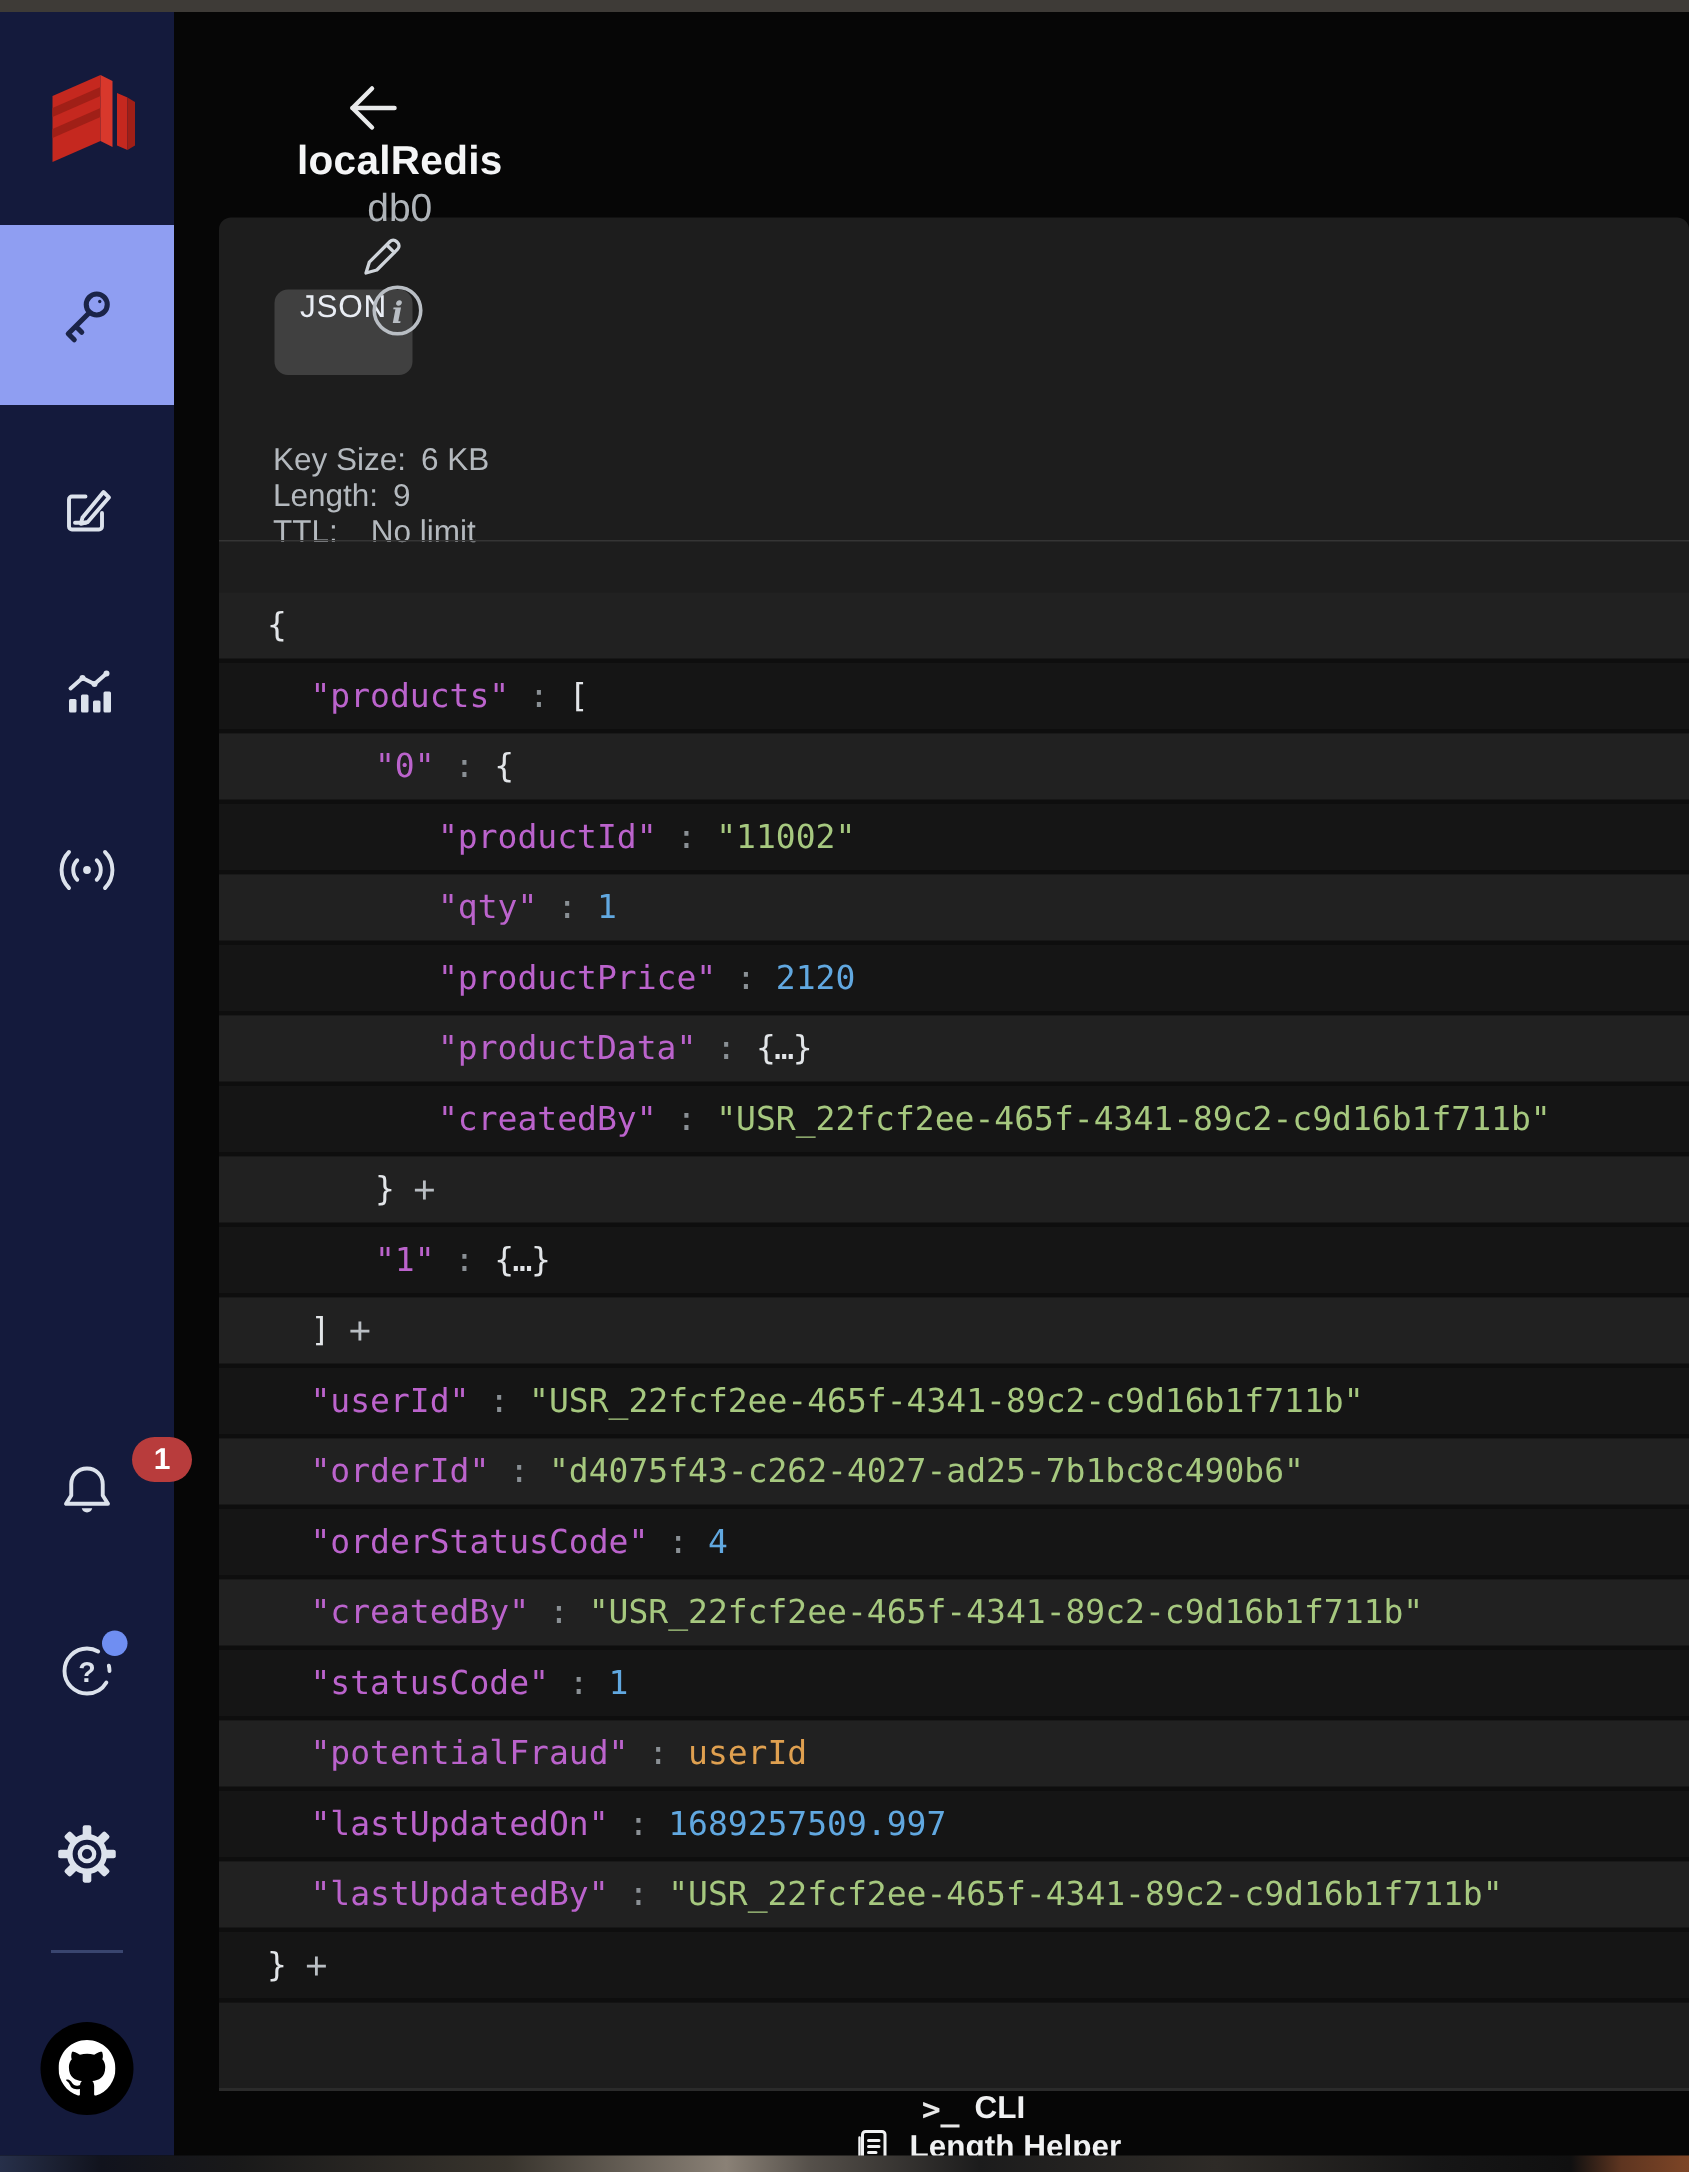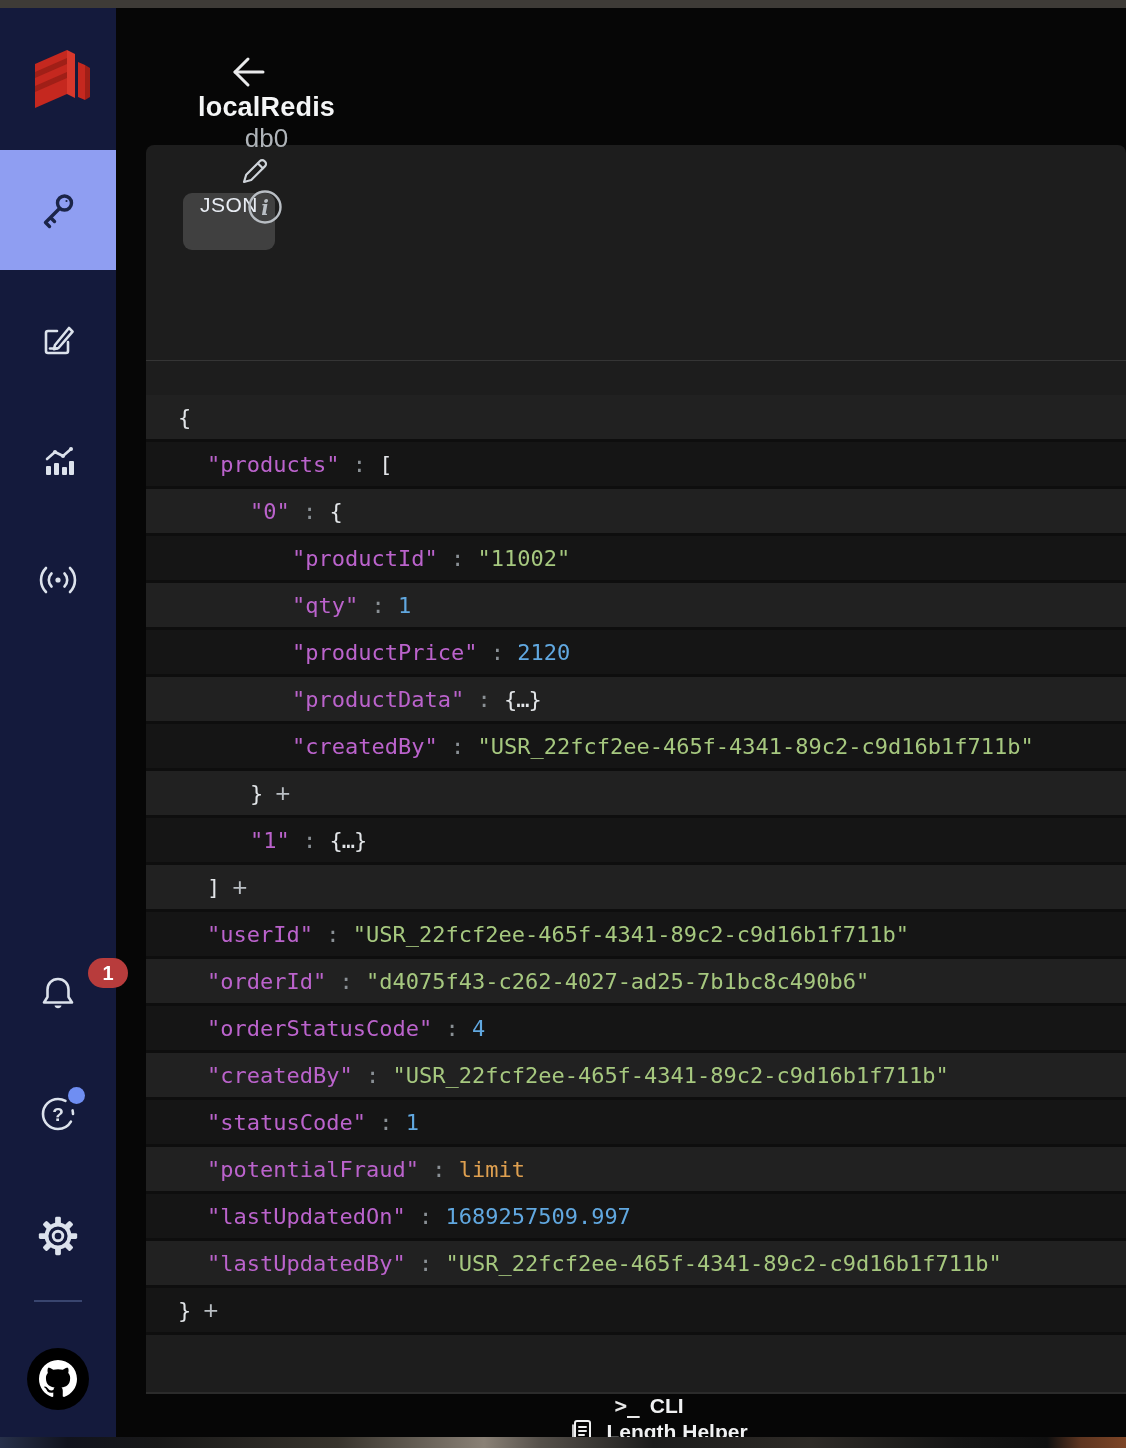--- a/index.html
+++ b/index.html
@@ -204,41 +204,55 @@
       <circle cx="19" cy="19" r="15.5" fill="none" stroke="#b9bec4" stroke-width="2.4"></circle>
       <text x="19" y="27" text-anchor="middle" font-size="20" font-style="italic" font-weight="bold" fill="#b9bec4" font-family="DejaVu Serif, serif">i</text>
     </svg>
   </span>
 </div>
 
 <div class="abs" id="panel">
 
   <div class="abs" id="type-badge">JSON</div>
 
+  <div class="abs" id="meta-row">
+    <span class="meta-group">
+      <span class="meta-label">Key Size:</span>
+      <span>6 KB</span>
+    </span>
+    <span class="meta-group">
+      <span class="meta-label">Length:</span>
+      <span>9</span>
+    </span>
+    <span class="meta-group">
+      <span class="meta-label" style="margin-right:22px;">TTL:</span>
+      <span>No limit</span>
+    </span>
+  </div>
 
   <div class="abs" id="panel-divider"></div>
 
   <div class="abs" id="json-rows">
       <div class="json-row light" style="padding-left: 32px;"><span class="tk-bracket">{</span></div>
       <div class="json-row dark" style="padding-left: 61px;"><span class="tk-key">"products"</span><span class="tk-punct"> : </span><span class="tk-bracket">[</span></div>
       <div class="json-row light" style="padding-left: 104px;"><span class="tk-key">"0"</span><span class="tk-punct"> : </span><span class="tk-bracket">{</span></div>
       <div class="json-row dark" style="padding-left: 146px;"><span class="tk-key">"productId"</span><span class="tk-punct"> : </span><span class="tk-string">"11002"</span></div>
       <div class="json-row light" style="padding-left: 146px;"><span class="tk-key">"qty"</span><span class="tk-punct"> : </span><span class="tk-number">1</span></div>
       <div class="json-row dark" style="padding-left: 146px;"><span class="tk-key">"productPrice"</span><span class="tk-punct"> : </span><span class="tk-number">2120</span></div>
       <div class="json-row light" style="padding-left: 146px;"><span class="tk-key">"productData"</span><span class="tk-punct"> : </span><span class="tk-collapsed">{…}</span></div>
       <div class="json-row dark" style="padding-left: 146px;"><span class="tk-key">"createdBy"</span><span class="tk-punct"> : </span><span class="tk-string">"USR_22fcf2ee-465f-4341-89c2-c9d16b1f711b"</span></div>
       <div class="json-row light" style="padding-left: 104px;"><span class="tk-bracket">}</span><span class="tk-plus">+</span></div>
       <div class="json-row dark" style="padding-left: 104px;"><span class="tk-key">"1"</span><span class="tk-punct"> : </span><span class="tk-collapsed">{…}</span></div>
       <div class="json-row light" style="padding-left: 61px;"><span class="tk-bracket">]</span><span class="tk-plus">+</span></div>
       <div class="json-row dark" style="padding-left: 61px;"><span class="tk-key">"userId"</span><span class="tk-punct"> : </span><span class="tk-string">"USR_22fcf2ee-465f-4341-89c2-c9d16b1f711b"</span></div>
       <div class="json-row light" style="padding-left: 61px;"><span class="tk-key">"orderId"</span><span class="tk-punct"> : </span><span class="tk-string">"d4075f43-c262-4027-ad25-7b1bc8c490b6"</span></div>
       <div class="json-row dark" style="padding-left: 61px;"><span class="tk-key">"orderStatusCode"</span><span class="tk-punct"> : </span><span class="tk-number">4</span></div>
       <div class="json-row light" style="padding-left: 61px;"><span class="tk-key">"createdBy"</span><span class="tk-punct"> : </span><span class="tk-string">"USR_22fcf2ee-465f-4341-89c2-c9d16b1f711b"</span></div>
       <div class="json-row dark" style="padding-left: 61px;"><span class="tk-key">"statusCode"</span><span class="tk-punct"> : </span><span class="tk-number">1</span></div>
-      <div class="json-row light" style="padding-left: 61px;"><span class="tk-key">"potentialFraud"</span><span class="tk-punct"> : </span><span class="tk-bool">limit</span></div>
+      <div class="json-row light" style="padding-left: 61px;"><span class="tk-key">"potentialFraud"</span><span class="tk-punct"> : </span><span class="tk-bool">userId</span></div>
       <div class="json-row dark" style="padding-left: 61px;"><span class="tk-key">"lastUpdatedOn"</span><span class="tk-punct"> : </span><span class="tk-number">1689257509.997</span></div>
       <div class="json-row light" style="padding-left: 61px;"><span class="tk-key">"lastUpdatedBy"</span><span class="tk-punct"> : </span><span class="tk-string">"USR_22fcf2ee-465f-4341-89c2-c9d16b1f711b"</span></div>
       <div class="json-row dark" style="padding-left: 32px;"><span class="tk-bracket">}</span><span class="tk-plus">+</span></div>
     </div>
 </div>
 
 <div class="abs" id="cli-bar">
   <span class="cli-item">
     <span id="cli-prompt">&gt;_</span>
     <span>CLI</span>

